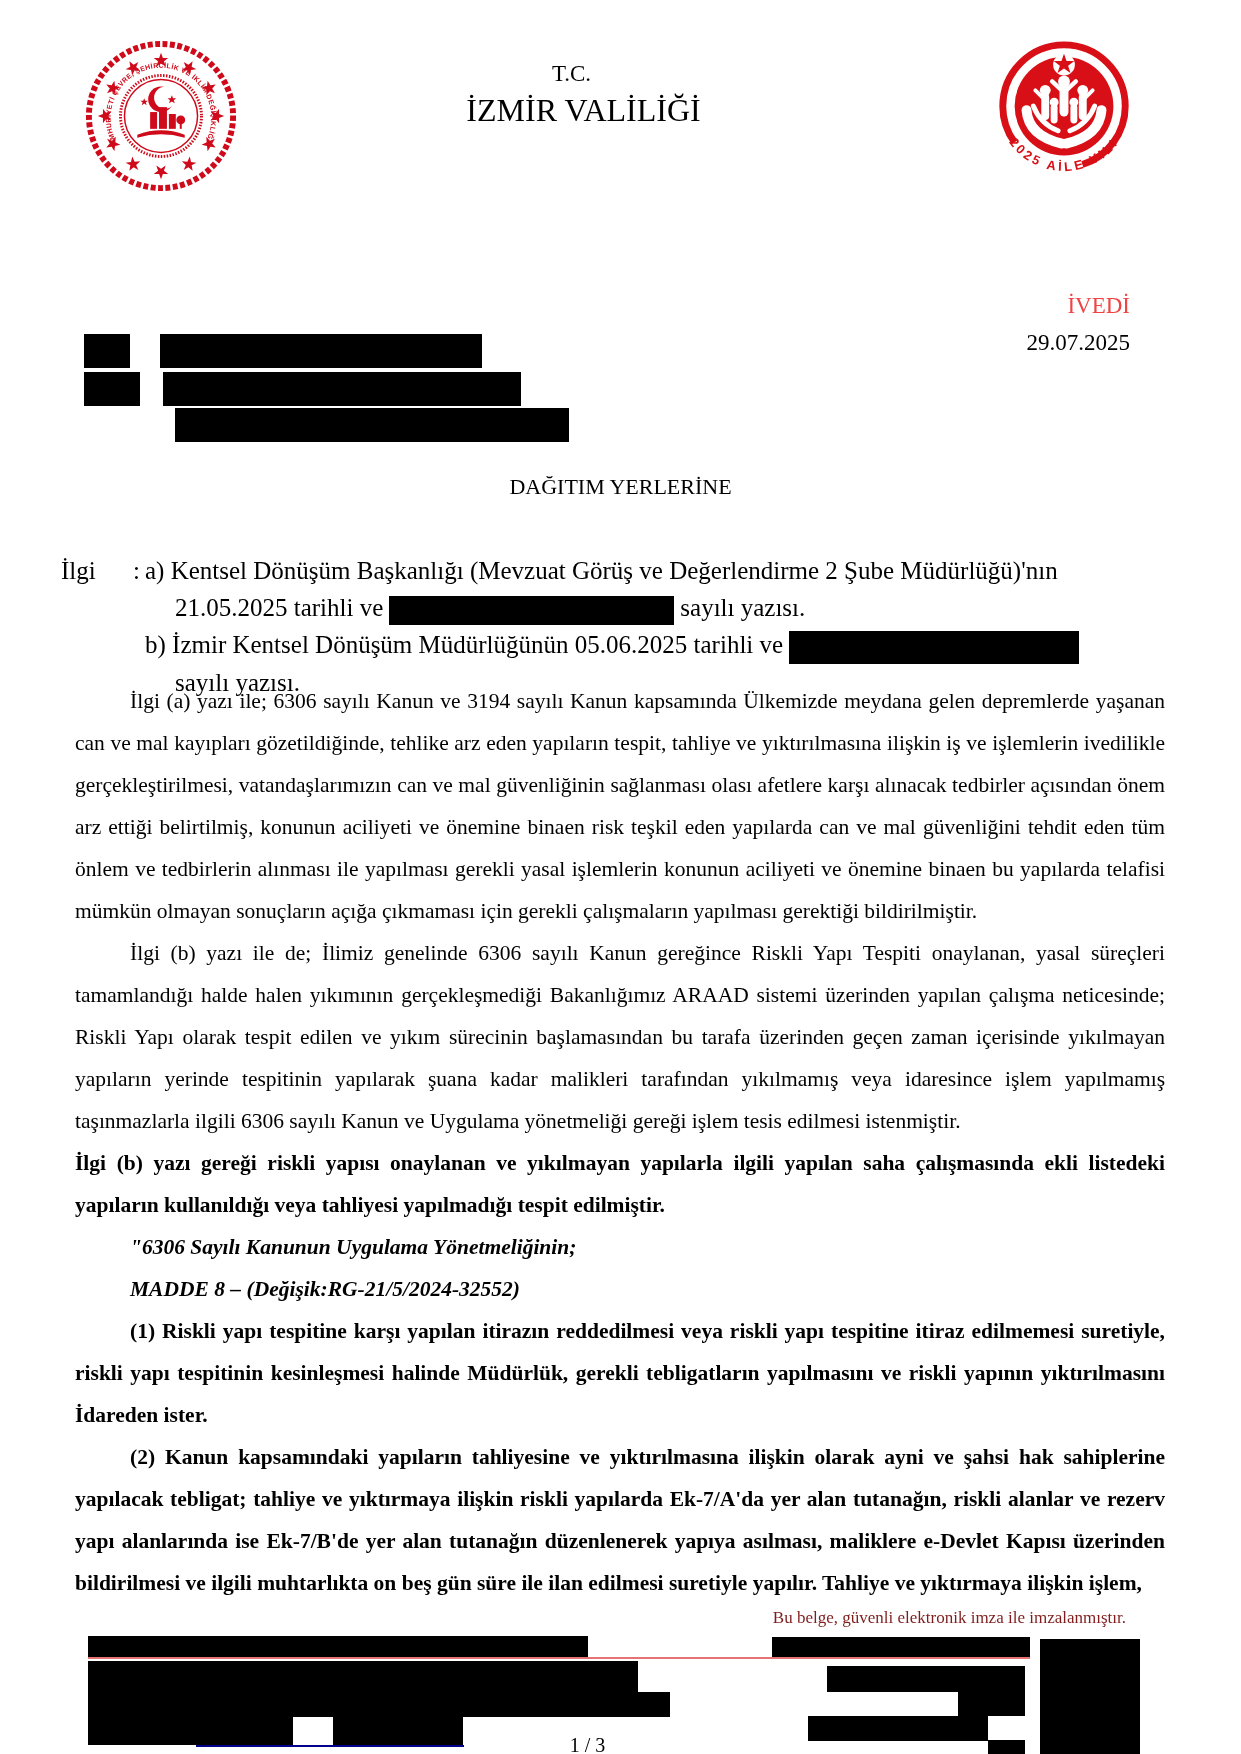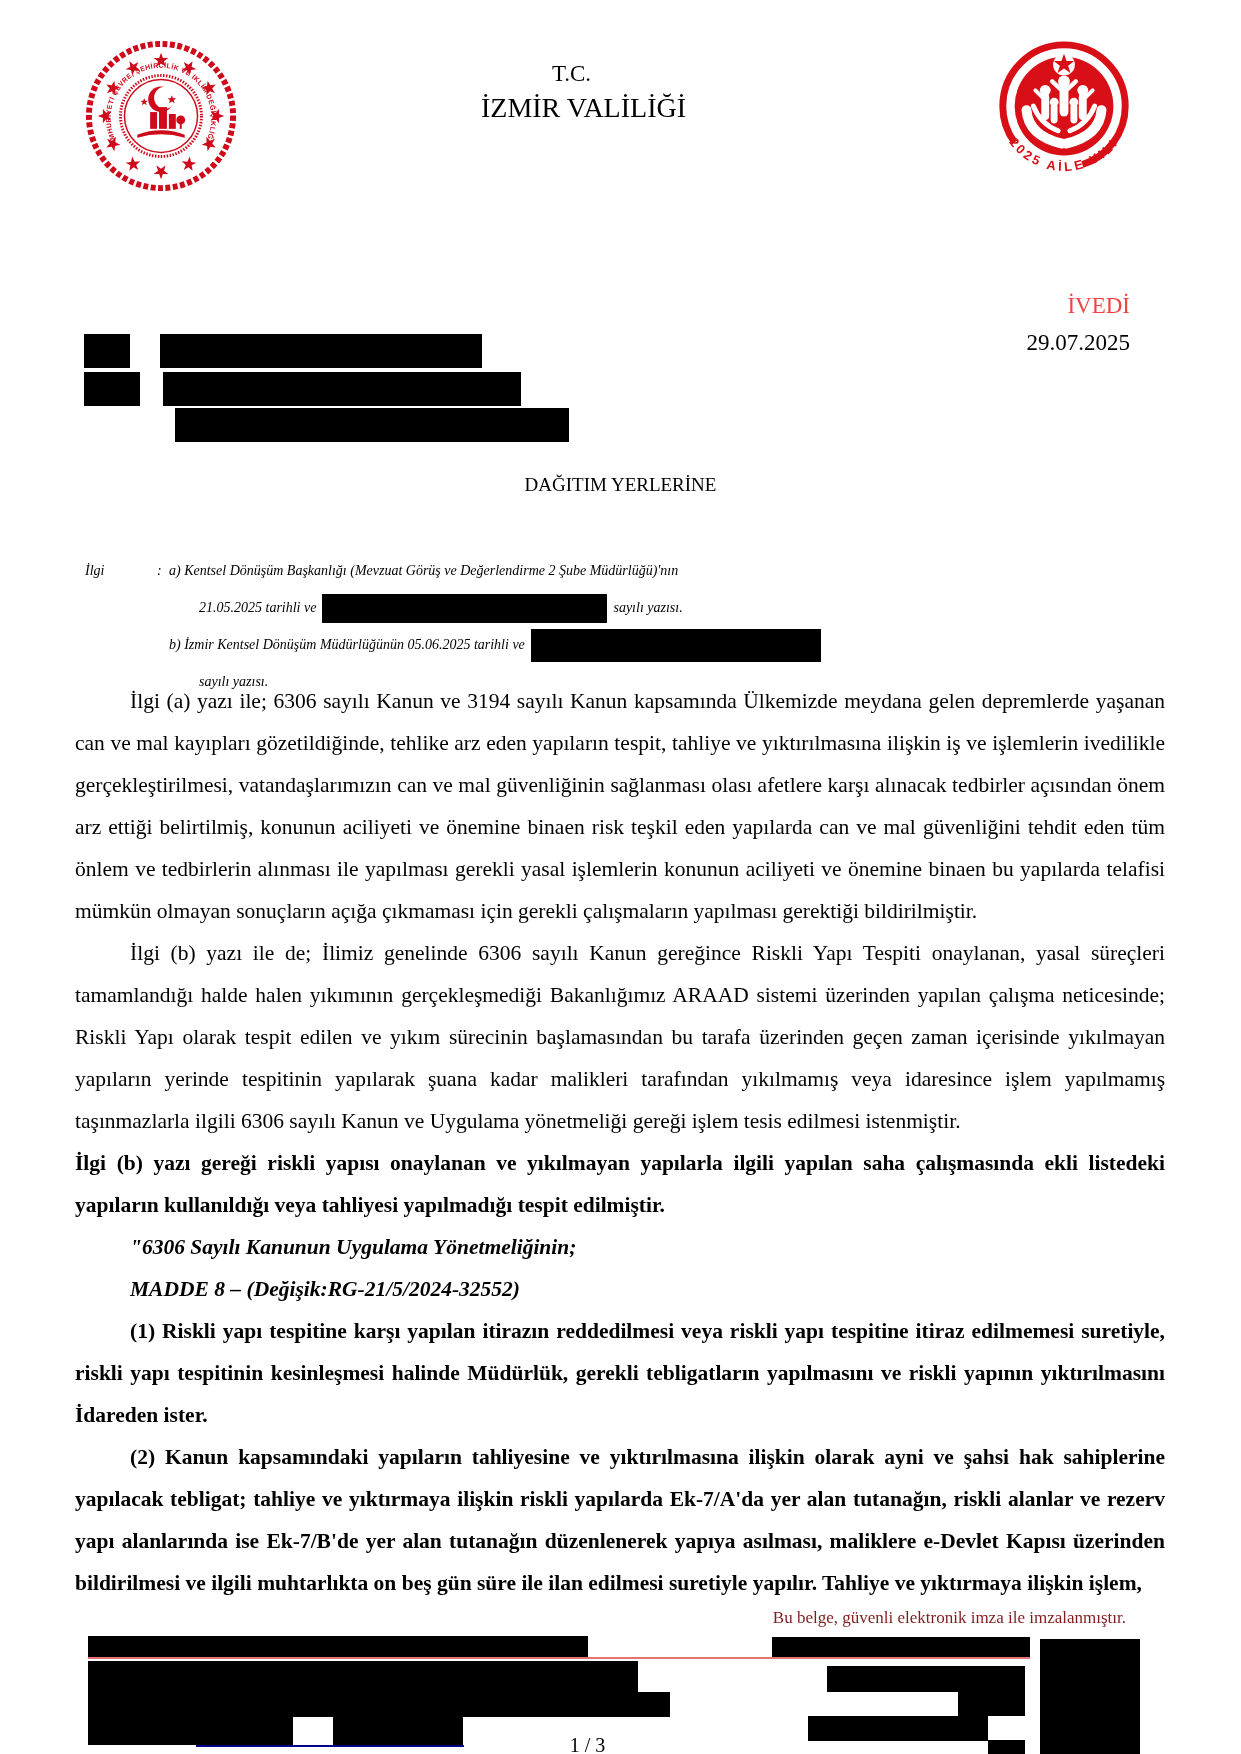--- a/index.html
+++ b/index.html
@@ -3,35 +3,35 @@
 <meta charset="utf-8">
 <style>
   html,body{margin:0;padding:0;background:#888;}
   .page{
     position:relative;width:1241px;height:1754px;margin:0 auto;background:#fff;
     font-family:"Liberation Serif", serif;color:#000;overflow:hidden;
   }
   
   .hdr-text{position:absolute;left:0;top:58px;width:1143px;text-align:center;line-height:1.35;}
   .hdr-tc{font-size:23px;}
-  .hdr-authority{font-size:28px;margin-left:24px;}
+  .hdr-authority{font-size:32px;margin-left:24px;}
   .hdr-directorate{font-size:24px;}
   .logo{position:absolute;top:32px;width:158px;height:168px;}
   .logo-left{left:82px;}
   .logo-right{left:985px;}
   
   .urgency{position:absolute;left:75px;top:293px;width:1055px;text-align:right;
            font-size:23px;color:#ef4444;}
   .doc-date{position:absolute;left:75px;top:330px;width:1055px;text-align:right;font-size:23px;}
   
   .blk{position:absolute;background:#000;}
   
-  .recipient{position:absolute;left:0;top:474px;width:1241px;text-align:center;font-size:19px;}
+  .recipient{position:absolute;left:0;top:474px;width:1241px;text-align:center;font-size:22px;}
   
-  .ilgi{position:absolute;left:85px;top:552px;width:1095px;font-size:14px;line-height:37px;font-style:italic;}
+  .ilgi{position:absolute;left:61px;top:552px;width:1095px;font-size:25px;line-height:37px;}
   .ilgi-label{position:absolute;left:0;top:0;}
   .ilgi-colon{position:absolute;left:72px;top:0;}
   .ilgi-content{margin-left:84px;}
   .ilgi-wrap{padding-left:30px;}
   .redact{display:inline-block;vertical-align:middle;background:#000;margin:0 6px;}
   .redact-a{width:285px;height:29px;}
   .redact-b{width:290px;height:33px;}
   
   .bodytext{position:absolute;left:75px;top:680px;width:1090px;font-size:21.5px;line-height:42px;}
   .bodytext p{margin:0;text-align:justify;}

